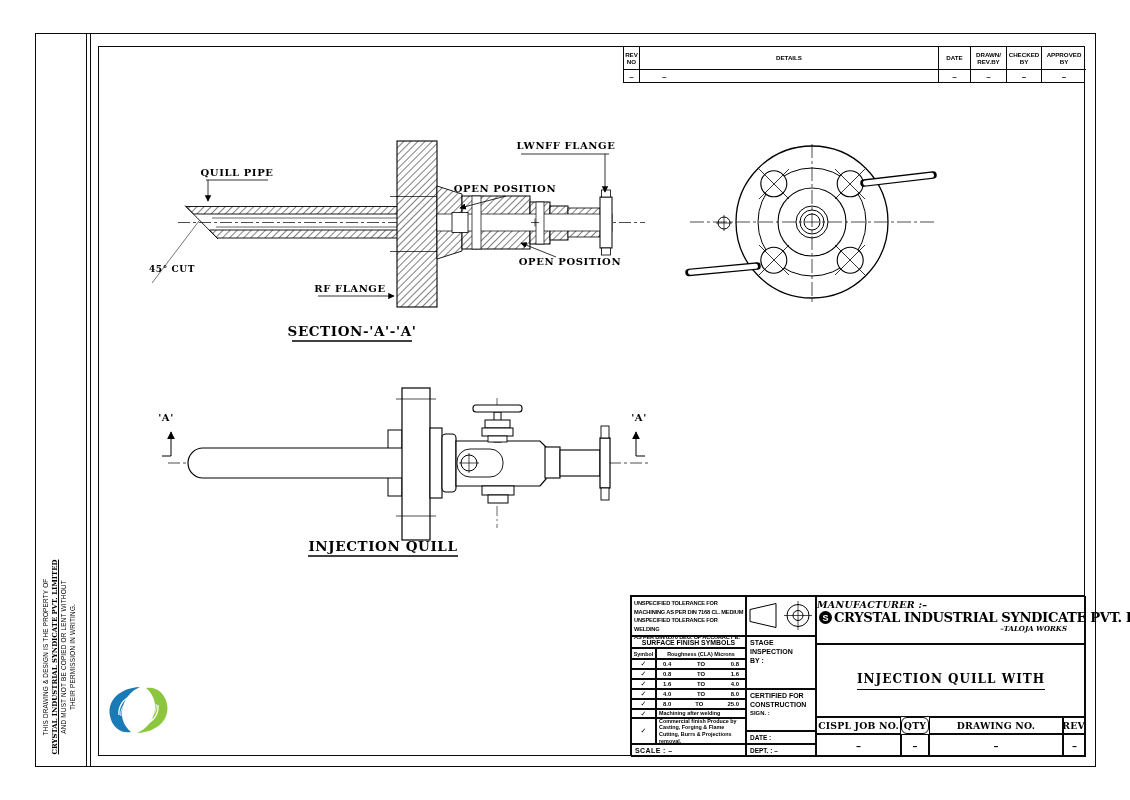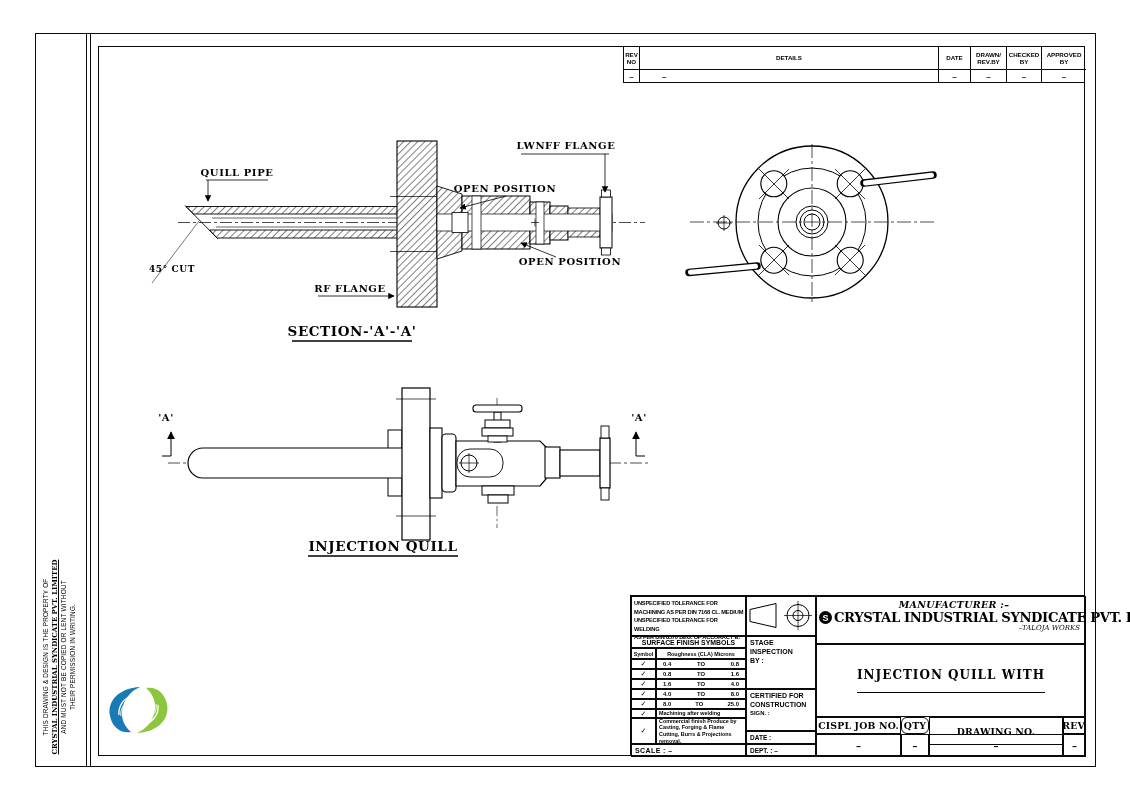--- a/index.html
+++ b/index.html
@@ -35,30 +35,30 @@
   .sf-colh{font-size:5.4px;font-weight:bold;display:flex;align-items:center;justify-content:center;}
   .sf-sym{font-size:7px;font-weight:bold;display:flex;align-items:center;justify-content:center;
      font-family:"DejaVu Sans",sans-serif;}
   .sf-row{font-size:5.9px;font-weight:bold;display:flex;align-items:center;justify-content:space-between;
      padding:0 6px;}
   .sf-note{font-size:5.4px;font-weight:bold;display:flex;align-items:center;padding-left:2px;line-height:1.25;}
   .scale{font-size:7px;font-weight:bold;display:flex;align-items:center;padding-left:3px;letter-spacing:0.4px;}
   .blk-label{font-size:7px;font-weight:bold;white-space:pre-line;line-height:1.25;padding:2px 0 0 3px;}
   .sub-label{font-size:5.9px;font-weight:bold;padding-left:3px;}
   .mfr-label{font-family:"DejaVu Serif",serif;font-size:9.5px;font-weight:bold;font-style:italic;
-     padding:2px 0 0 6px;letter-spacing:0.3px;text-align:center;}
+     padding:2px 0 0 0;letter-spacing:0.3px;}
   .mfr-row{display:flex;align-items:center;gap:2px;padding-left:2px;margin-top:0px;}
   .logo-dot{width:13px;height:13px;border-radius:50%;background:#000;color:#fff;
      display:flex;align-items:center;justify-content:center;font-size:9px;font-weight:bold;flex:0 0 13px;}
   .mfr-name{font-family:"DejaVu Serif",serif;font-size:13.2px;font-weight:bold;letter-spacing:-0.4px;white-space:nowrap;}
-  .works{font-family:"DejaVu Serif",serif;font-size:7px;font-weight:normal;font-style:italic;
-     text-align:right;padding-right:5px;margin-top:-1px;}
+  .works{font-family:"DejaVu Serif",serif;font-size:7px;font-weight:bold;font-style:italic;
+     text-align:right;padding-right:18px;margin-top:-1px;}
   .dwg-title{display:flex;flex-direction:column;align-items:center;justify-content:center;gap:9px;}
   .dwg-line{font-family:"DejaVu Serif",serif;font-size:12px;font-weight:bold;letter-spacing:1px;
-     border-bottom:1.4px solid #000;padding-bottom:10px;white-space:nowrap;}
+     border-bottom:1.4px solid #000;padding-bottom:3px;white-space:nowrap;}
   .ft-h{font-family:"DejaVu Serif",serif;font-size:9.3px;font-weight:bold;display:flex;
      align-items:center;justify-content:center;white-space:nowrap;letter-spacing:0.2px;}
   .ft-v{font-family:"DejaVu Serif",serif;font-size:10px;font-weight:bold;display:flex;
      align-items:center;justify-content:center;}
 
   
   .svgtxt{font-family:"DejaVu Serif",serif;font-weight:bold;fill:#000;letter-spacing:0.6px;}
   svg{position:absolute;left:0;top:0;}
 </style>
 </head>
@@ -162,21 +162,21 @@
         <div class="logo-dot">S</div>
         <div class="mfr-name">CRYSTAL INDUSTRIAL SYNDICATE PVT. LTD</div>
       </div>
       <div class="works">–TALOJA WORKS</div>
     </div>
     <div class="tb-cell dwg-title" style="left:185px;top:48px;width:270px;height:73px;">
       <div class="dwg-line">INJECTION QUILL WITH</div>
     </div>
     <div class="tb-cell ft-h" style="left:185px;top:121px;width:85px;height:17px;">CISPL JOB NO.</div>
     <div class="tb-cell ft-h" style="left:270px;top:121px;width:28px;height:17px;border-radius:6px;">QTY</div>
-    <div class="tb-cell ft-h" style="left:298px;top:121px;width:134px;height:28px;">DRAWING NO.</div>
+    <div class="tb-cell ft-h" style="left:298px;top:121px;width:134px;height:17px;">DRAWING NO.</div>
     <div class="tb-cell ft-h" style="left:432px;top:121px;width:23px;height:17px;">REV.</div>
     <div class="tb-cell ft-v" style="left:185px;top:138px;width:85px;height:23px;">–</div>
     <div class="tb-cell ft-v" style="left:270px;top:138px;width:28px;height:23px;">–</div>
     <div class="tb-cell ft-v" style="left:298px;top:138px;width:134px;height:23px;">–</div>
     <div class="tb-cell ft-v" style="left:432px;top:138px;width:23px;height:23px;">–</div>
   </div>
 
   <svg width="1130" height="800" viewBox="0 0 1130 800">
     <defs>
       <pattern id="ht" patternUnits="userSpaceOnUse" width="5" height="5" patternTransform="rotate(45)">

